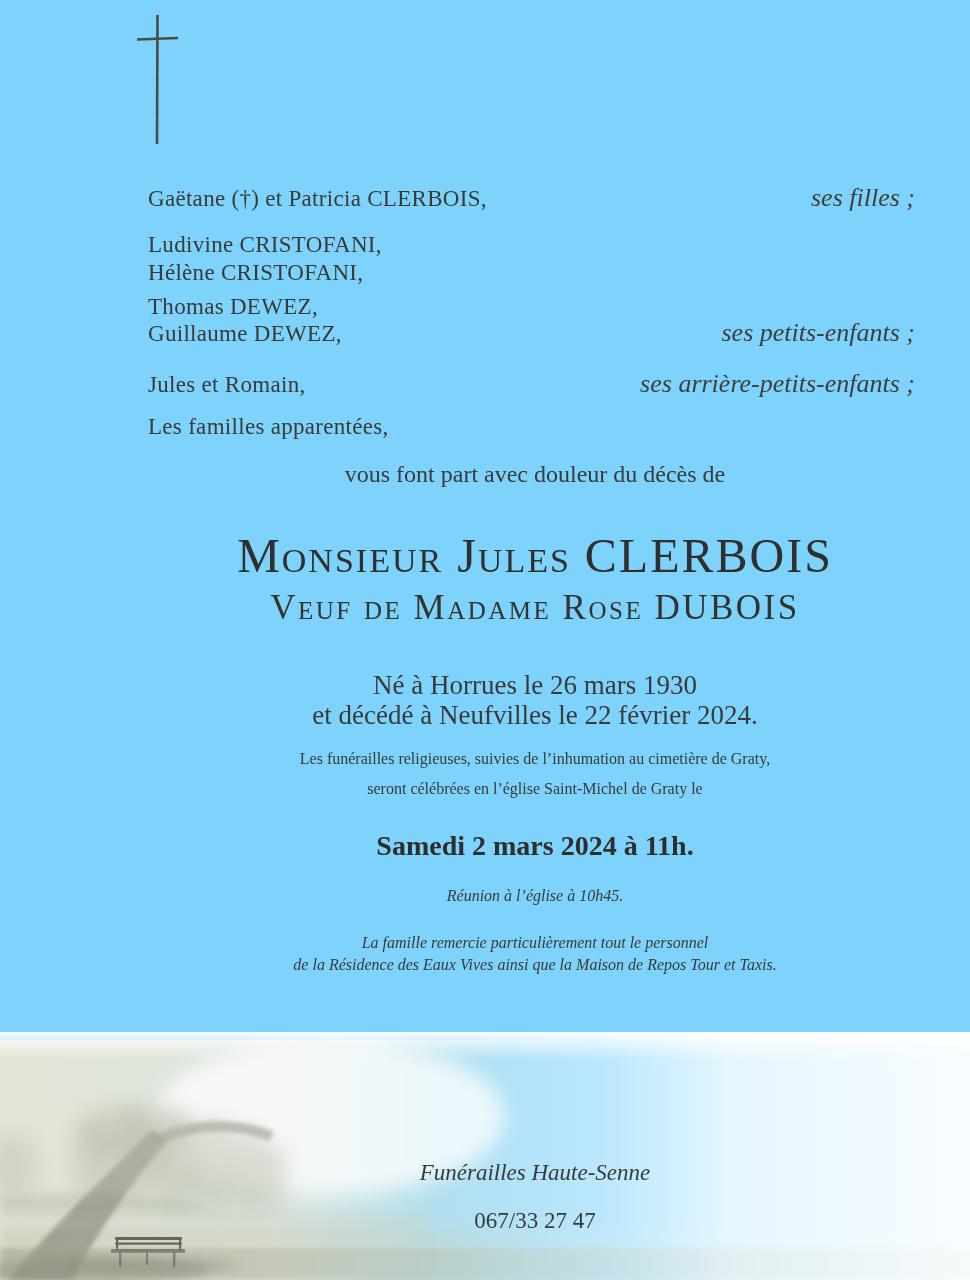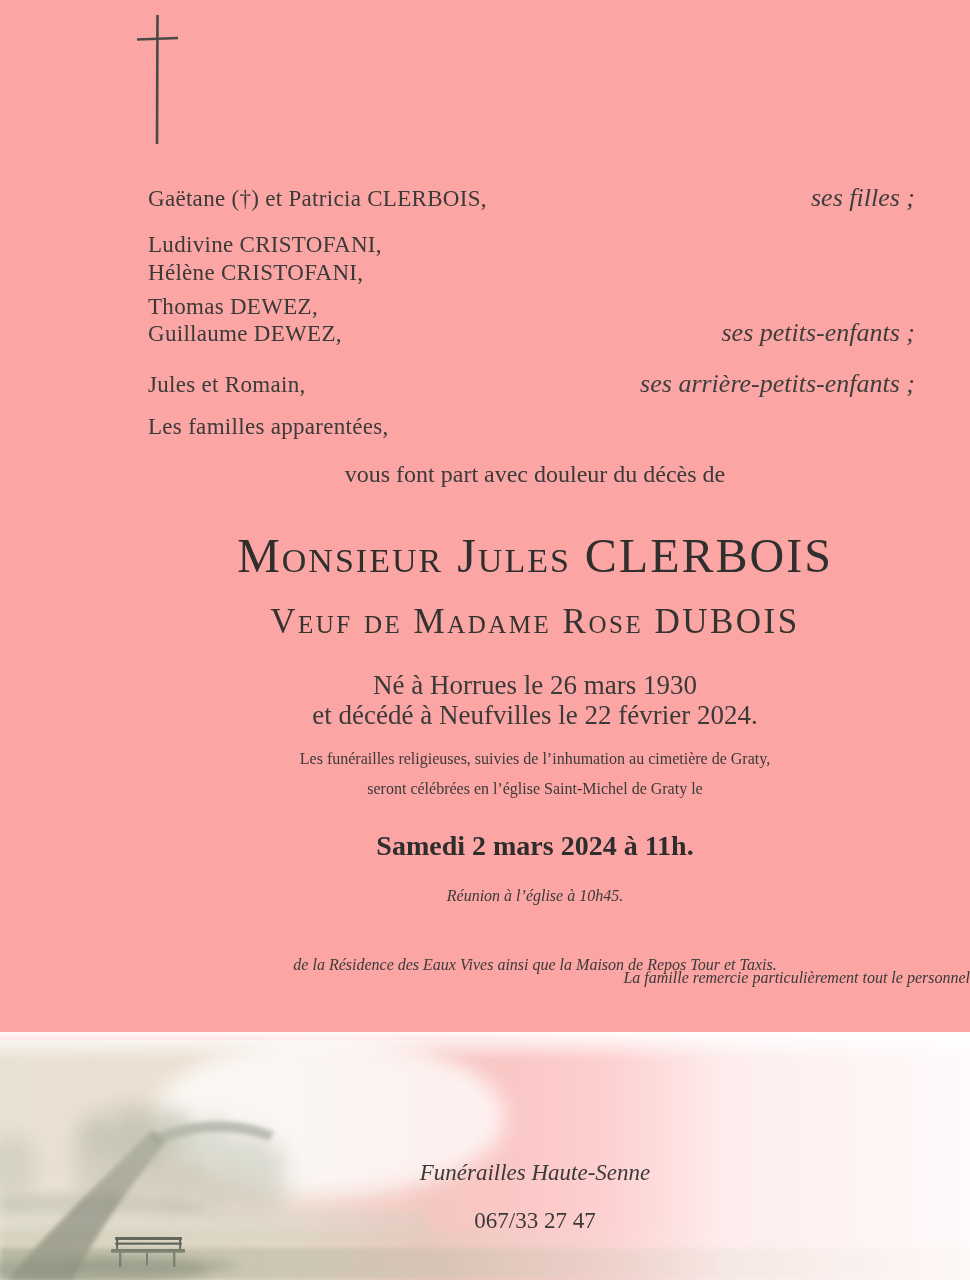--- a/index.html
+++ b/index.html
@@ -1,18 +1,18 @@
 <!DOCTYPE html>
 <html><head>
 <meta charset="utf-8">
 <style>
   html,body{margin:0;padding:0;background:#ffffff;}
   .page{
     position:relative;width:970px;height:1280px;margin:0 auto;
-    background:#fca5a5;overflow:hidden;
+    background:#7dd3fc;overflow:hidden;
     font-family:"Liberation Serif","DejaVu Serif",serif;
     color:#3a3a38;
   }
   .abs{position:absolute;}
   
   .fam-row{position:absolute;left:148px;right:55px;display:flex;justify-content:space-between;align-items:baseline;}
   .fam-name{font-size:23px;letter-spacing:0.3px;white-space:nowrap;}
   .fam-rel{font-size:26px;font-style:italic;white-space:nowrap;color:#3e3e3c;}
   
   .c{position:absolute;left:100px;width:870px;text-align:center;white-space:nowrap;}
@@ -60,30 +60,30 @@
     <span class="fam-name">Jules et Romain,</span>
     <span class="fam-rel">ses arrière-petits-enfants ;</span>
   </div>
   <div class="fam-row" style="top:414px;">
     <span class="fam-name">Les familles apparentées,</span>
     <span class="fam-rel"></span>
   </div>
 
   <div class="c intro" style="top:461px;">vous font part avec douleur du décès de</div>
   <div class="c deceased" style="top:528px;">Monsieur Jules CLERBOIS</div>
-  <div class="c widower" style="top:602px;">Veuf de Madame Rose DUBOIS</div>
+  <div class="c widower" style="top:588px;">Veuf de Madame Rose DUBOIS</div>
   <div class="c small-line" style="top:670px;">Né à Horrues le 26 mars 1930</div>
   <div class="c small-line" style="top:700px;">et décédé à Neufvilles le 22 février 2024.</div>
 
   <div class="c body-line" style="top:750px;">Les funérailles religieuses, suivies de l’inhumation au cimetière de Graty,</div>
   <div class="c body-line" style="top:780px;">seront célébrées en l’église Saint-Michel de Graty le</div>
   <div class="c date-line" style="top:830px;">Samedi 2 mars 2024 à 11h.</div>
   <div class="c body-line it" style="top:887px;">Réunion à l’église à 10h45.</div>
 
-  <div class="c body-line it" style="top:969px;text-align:right;">La famille remercie particulièrement tout le personnel</div>
+  <div class="c body-line it" style="top:934px;">La famille remercie particulièrement tout le personnel</div>
   <div class="c body-line it" style="top:956px;">de la Résidence des Eaux Vives ainsi que la Maison de Repos Tour et Taxis.</div>
 
   <svg class="abs" style="left:0;top:1032px;" width="970" height="248" viewBox="0 0 970 248" aria-hidden="true">
     <defs>
       <linearGradient id="gBase" x1="0" y1="0" x2="1" y2="0">
         <stop offset="0" stop-color="#e8e5d4" stop-opacity="0.95"></stop>
         <stop offset="0.45" stop-color="#ece9da" stop-opacity="0.85"></stop>
         <stop offset="0.78" stop-color="#f0eee2" stop-opacity="0.35"></stop>
         <stop offset="1" stop-color="#f0eee2" stop-opacity="0"></stop>
       </linearGradient>

